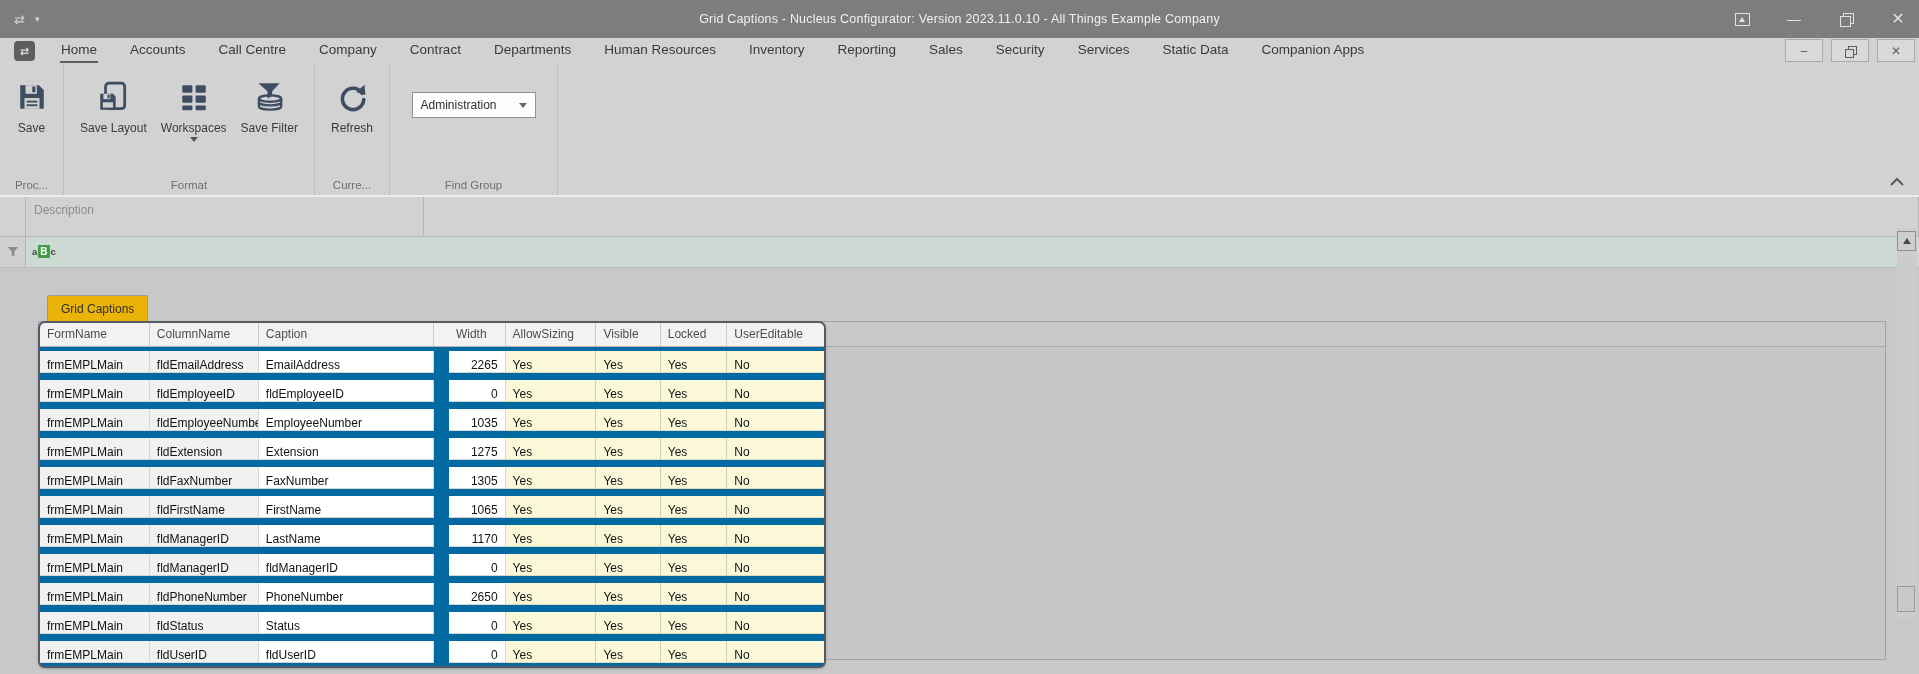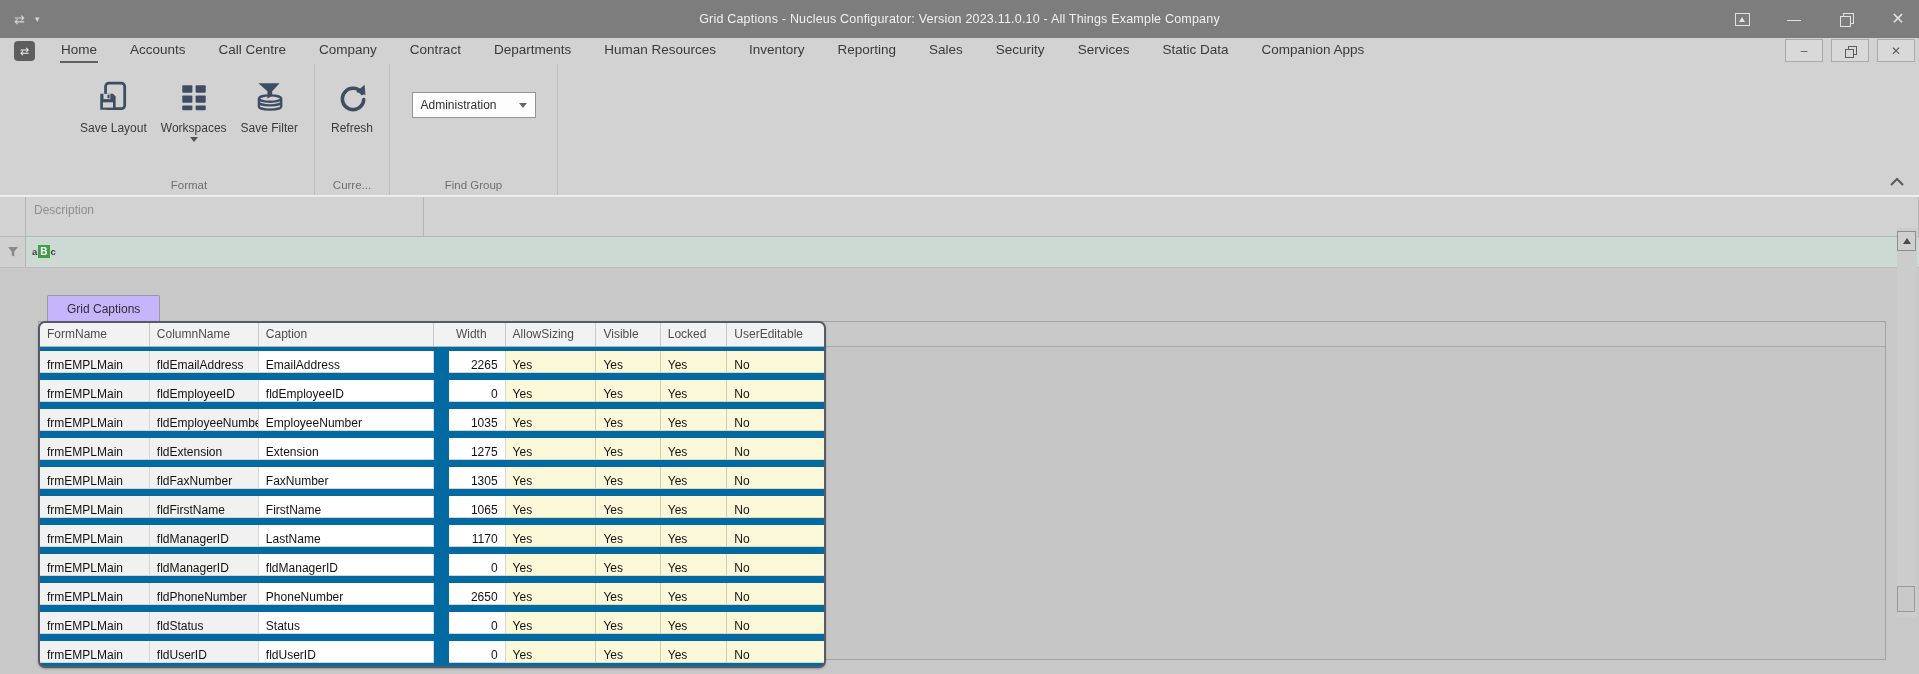--- a/index.html
+++ b/index.html
@@ -64,21 +64,21 @@
   .trow-item { height:32px; background:#c4c4c4; display:flex; position:relative; }
   .trow-item .gutter { border-right:1px solid #b5b5b5; }
   .tri-right { width:0; height:0; border-top:5px solid transparent; border-bottom:5px solid transparent; border-left:7px solid #4f4f4f; }
   .focusbox { position:absolute; left:26px; top:1px; width:397px; height:29px; background:#ffffff; border:1px dotted #333; border-radius:10px; display:flex; align-items:center; }
   .minusbox { width:14px; height:14px; margin-left:84px; border:1px solid #7a7a7a; background:#fff; position:relative; flex:none; }
   .minusbox::after { content:""; position:absolute; left:2px; top:5.5px; width:8px; height:1.5px; background:#444; }
   .focusbox .txt { margin-left:22px; font-size:12.5px; color:#141414; white-space:nowrap; }
 
   
   .detail { position:absolute; left:0; top:287px; width:100%; height:387px; background:#c8c8c8; }
-  .gc-tab { position:absolute; left:47px; top:8px; height:27px; padding:0 19px; background:#c4b5fd; border:1px solid #999; border-bottom:none; border-radius:2px 2px 0 0; font-size:12px; color:#303030; display:flex; align-items:center; z-index:2; }
+  .gc-tab { position:absolute; left:47px; top:8px; height:27px; padding:0 13px; background:#eab308; border:1px solid #999; border-bottom:none; border-radius:2px 2px 0 0; font-size:12px; color:#303030; display:flex; align-items:center; z-index:2; }
   .panel { position:absolute; left:38px; top:34px; width:1848px; height:339px; border:1px solid #a3a3a3; background:#c6c6c6; }
   .panel-headband { height:25px; border-bottom:1px solid #a8a8a8; background:#c9c9c9; }
   .dgrid { position:absolute; left:38px; top:34px; width:788px; height:347px; background:#0369a1; border:2px solid #565b63; border-radius:7px; overflow:hidden; z-index:3; box-shadow:0 1px 2px rgba(0,0,0,.25); }
   .ghead { display:flex; height:24px; background:#f2f2f2; border-bottom:1px solid #b5b5b5; }
   .hcell { font-size:12px; color:#4d4d4d; padding:4px 7px 0; border-right:1px solid #c9c9c9; overflow:hidden; white-space:nowrap; }
   .trow { display:flex; height:29px;align-items:center; }
   .tcell { font-size:12px; color:#121212; padding:7px 7px 0; border-right:1px solid #d6d6d6; border-bottom:1px solid #d4d4d4; overflow:hidden; white-space:nowrap; }
   .c0 { width:140px; } .c1 { width:139px; } .c2 { width:226px; } .c3 { width:70px;margin-left:15px; }
   .c4 { width:115px; } .c5 { width:80px; } .c6 { width:83px; } .c7 { width:123px; border-right:none; }
   .tcell.c0, .tcell.c1 { background:#f1f1f1; }
@@ -139,20 +139,38 @@
       <span class="mdi-btn">–</span>
       <span class="mdi-btn">
           <span class="mdi-restore"></span>
         </span>
       <span class="mdi-btn">✕</span>
     </div>
   </div>
 
   <div class="ribbon">
 
+    <div class="rgroup g-proc">
+      <div class="rbtns">
+        <div class="rbtn">
+          <span class="icn">
+            <svg width="30" height="30" viewBox="0 0 28 28">
+              <path d="M3 3 h17.5 l4.5 4.5 V25 H3 Z" fill="#3f4d63"></path>
+              <rect x="8" y="3" width="10.5" height="8" fill="#d2d2d2"></rect>
+              <rect x="14.2" y="4.3" width="3" height="5.2" fill="#3f4d63"></rect>
+              <rect x="7" y="15" width="14" height="10" fill="#d2d2d2"></rect>
+              <rect x="9" y="17.4" width="10" height="1.8" fill="#3f4d63"></rect>
+              <rect x="9" y="20.8" width="10" height="1.8" fill="#3f4d63"></rect>
+            </svg>
+          </span>
+          <span class="lbl">Save</span>
+        </div>
+      </div>
+      <div class="rgroup-label">Proc...</div>
+    </div>
 
     <div class="rgroup g-format">
       <div class="rbtns">
         <div class="rbtn">
           <span class="icn">
             <svg width="34" height="34" viewBox="0 0 32 32">
               <rect x="9" y="3" width="18" height="24" rx="3" fill="none" stroke="#3f4d63" stroke-width="2.6"></rect>
               <path d="M4 13 h12 l2.5 2.5 V28 H4 Z" fill="#3f4d63"></path>
               <rect x="7" y="13" width="6.5" height="5" fill="#d2d2d2"></rect>
               <rect x="10.8" y="13.8" width="2" height="3.4" fill="#3f4d63"></rect>

